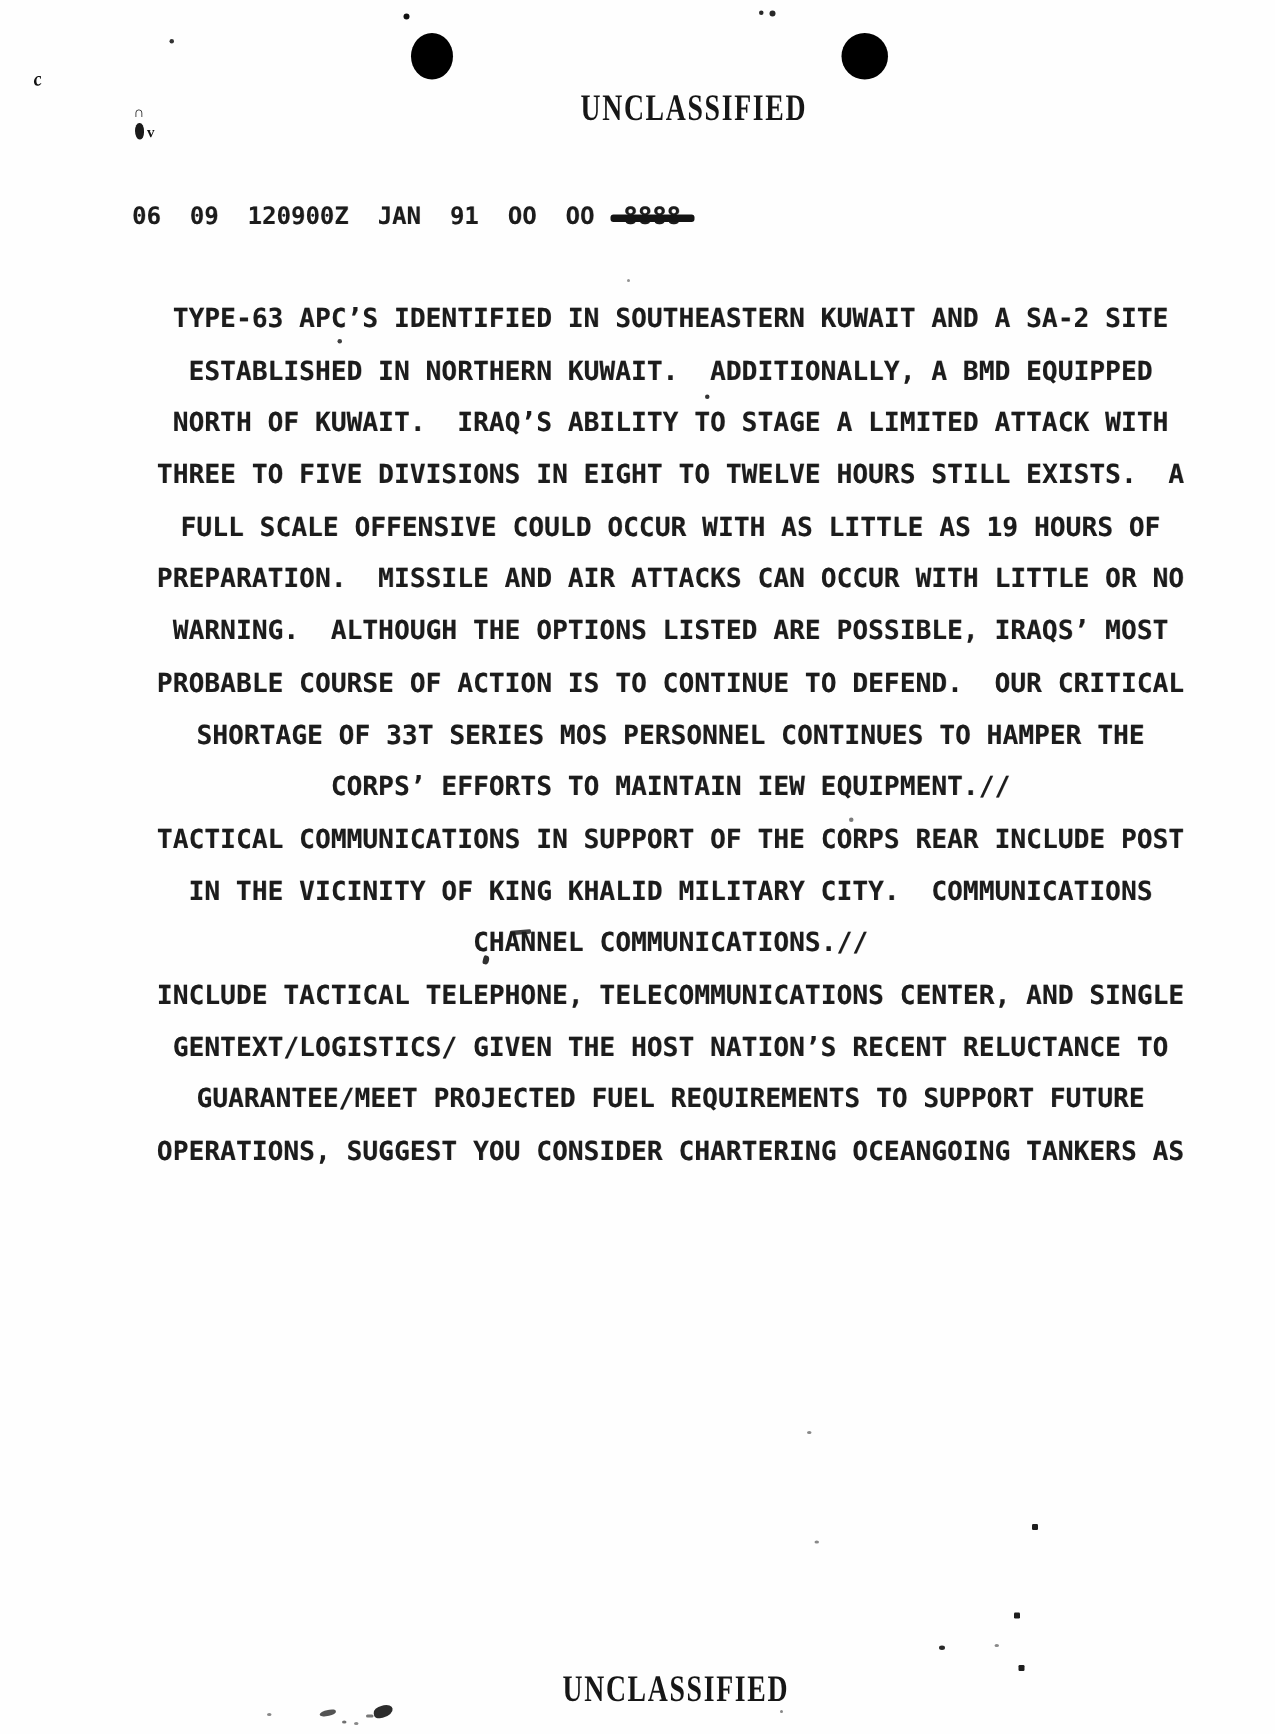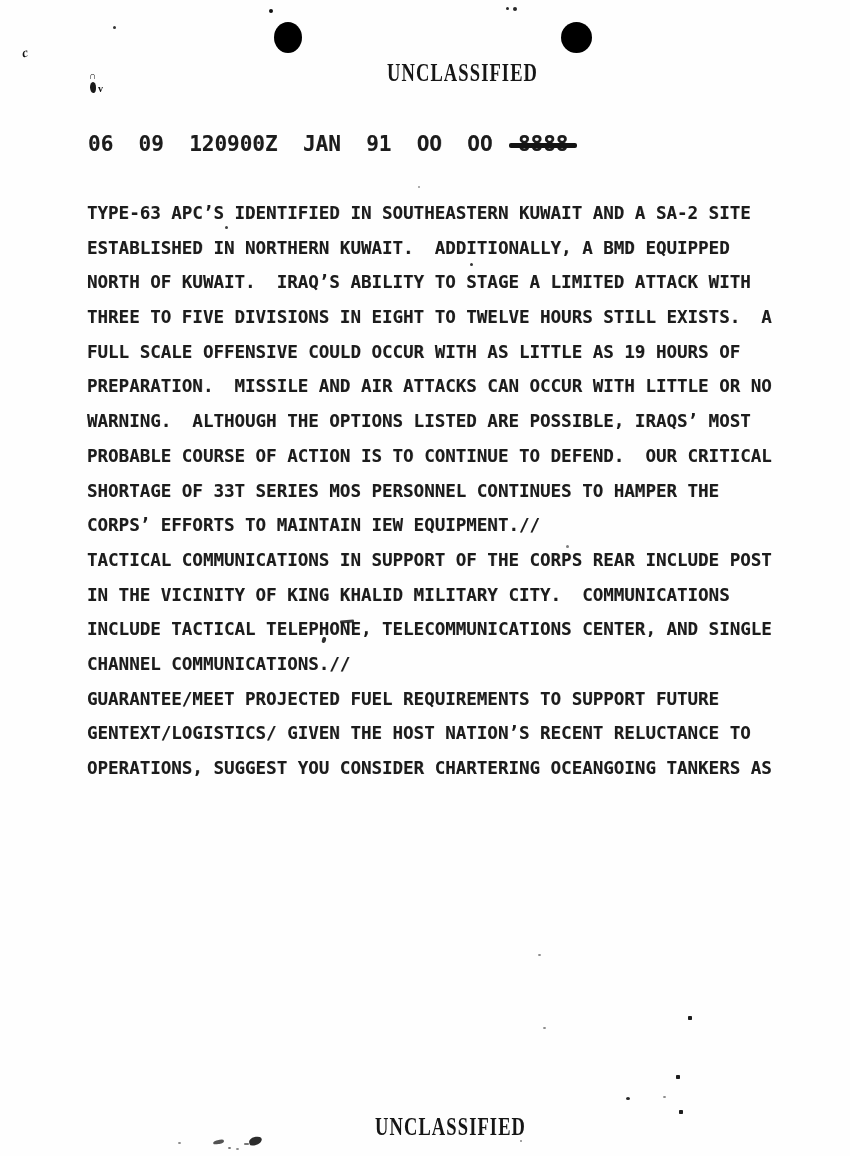--- a/index.html
+++ b/index.html
@@ -14,31 +14,31 @@
     transform-origin:0 0;letter-spacing:1.5px;white-space:pre;
   }
   .banner.top{left:387px;top:60px;}
   .banner.bottom{left:375px;top:1114px;}
   
   .punch{position:absolute;background:#000;border-radius:50%;}
   .punch.p1{left:274px;top:22px;width:28px;height:31px;}
   .punch.p2{left:561px;top:22px;width:31px;height:31px;}
   
   .dtg{
-    position:absolute;left:88px;top:134px;font-size:21px;line-height:20px;
+    position:absolute;left:88px;top:134px;font-size:16px;line-height:20px;
     font-weight:bold;color:#1c1c1c;white-space:pre;
     text-shadow:.3px .3px 0 rgba(0,0,0,.35);
   }
   .struck{position:relative;display:inline-block;}
   .struck::after{
     content:"";position:absolute;left:-9px;right:-9px;top:45%;height:4.5px;
     background:#141414;border-radius:2px;
   }
   
-  .body-text{position:absolute;left:87px;top:196px;width:720px;}
+  .body-text{position:absolute;left:87px;top:196px;width:720px;text-align:center;}
   .bl{
     height:34.7px;line-height:34.7px;font-size:17.5px;font-weight:bold;
     color:#1c1c1c;white-space:pre;text-shadow:.3px .3px 0 rgba(0,0,0,.35);
   }
   
   .sp{position:absolute;background:#111;border-radius:50%;}
   .bar{position:absolute;background:#1c1c1c;border-radius:1px;}
   .blob{position:absolute;background:#1a1a1a;}
   .hw{
     position:absolute;font-family:"Liberation Serif",serif;font-weight:bold;
@@ -63,24 +63,24 @@
     <div class="bl">NORTH OF KUWAIT.  IRAQ’S ABILITY TO STAGE A LIMITED ATTACK WITH</div>
     <div class="bl">THREE TO FIVE DIVISIONS IN EIGHT TO TWELVE HOURS STILL EXISTS.  A</div>
     <div class="bl">FULL SCALE OFFENSIVE COULD OCCUR WITH AS LITTLE AS 19 HOURS OF</div>
     <div class="bl">PREPARATION.  MISSILE AND AIR ATTACKS CAN OCCUR WITH LITTLE OR NO</div>
     <div class="bl">WARNING.  ALTHOUGH THE OPTIONS LISTED ARE POSSIBLE, IRAQS’ MOST</div>
     <div class="bl">PROBABLE COURSE OF ACTION IS TO CONTINUE TO DEFEND.  OUR CRITICAL</div>
     <div class="bl">SHORTAGE OF 33T SERIES MOS PERSONNEL CONTINUES TO HAMPER THE</div>
     <div class="bl">CORPS’ EFFORTS TO MAINTAIN IEW EQUIPMENT.//</div>
     <div class="bl">TACTICAL COMMUNICATIONS IN SUPPORT OF THE CORPS REAR INCLUDE POST</div>
     <div class="bl">IN THE VICINITY OF KING KHALID MILITARY CITY.  COMMUNICATIONS</div>
+    <div class="bl">CHANNEL COMMUNICATIONS.//</div>
     <div class="bl">INCLUDE TACTICAL TELEPHONE, TELECOMMUNICATIONS CENTER, AND SINGLE</div>
-    <div class="bl">CHANNEL COMMUNICATIONS.//</div>
+    <div class="bl">GENTEXT/LOGISTICS/ GIVEN THE HOST NATION’S RECENT RELUCTANCE TO</div>
     <div class="bl">GUARANTEE/MEET PROJECTED FUEL REQUIREMENTS TO SUPPORT FUTURE</div>
-    <div class="bl">GENTEXT/LOGISTICS/ GIVEN THE HOST NATION’S RECENT RELUCTANCE TO</div>
     <div class="bl">OPERATIONS, SUGGEST YOU CONSIDER CHARTERING OCEANGOING TANKERS AS</div>
   </div>
 
   <div class="banner bottom">UNCLASSIFIED</div>
 
   <div class="hw" style="left:22px;top:46px;font-size:13px;font-style:italic;transform:rotate(-12deg);">c</div>
   <div class="hw" style="left:89px;top:71px;font-size:10px;">∩</div>
   <div class="blob" style="left:90px;top:82px;width:6px;height:11px;border-radius:50% 50% 45% 55%;"></div>
   <div class="hw" style="left:98px;top:84px;font-size:10px;">v</div>
 

